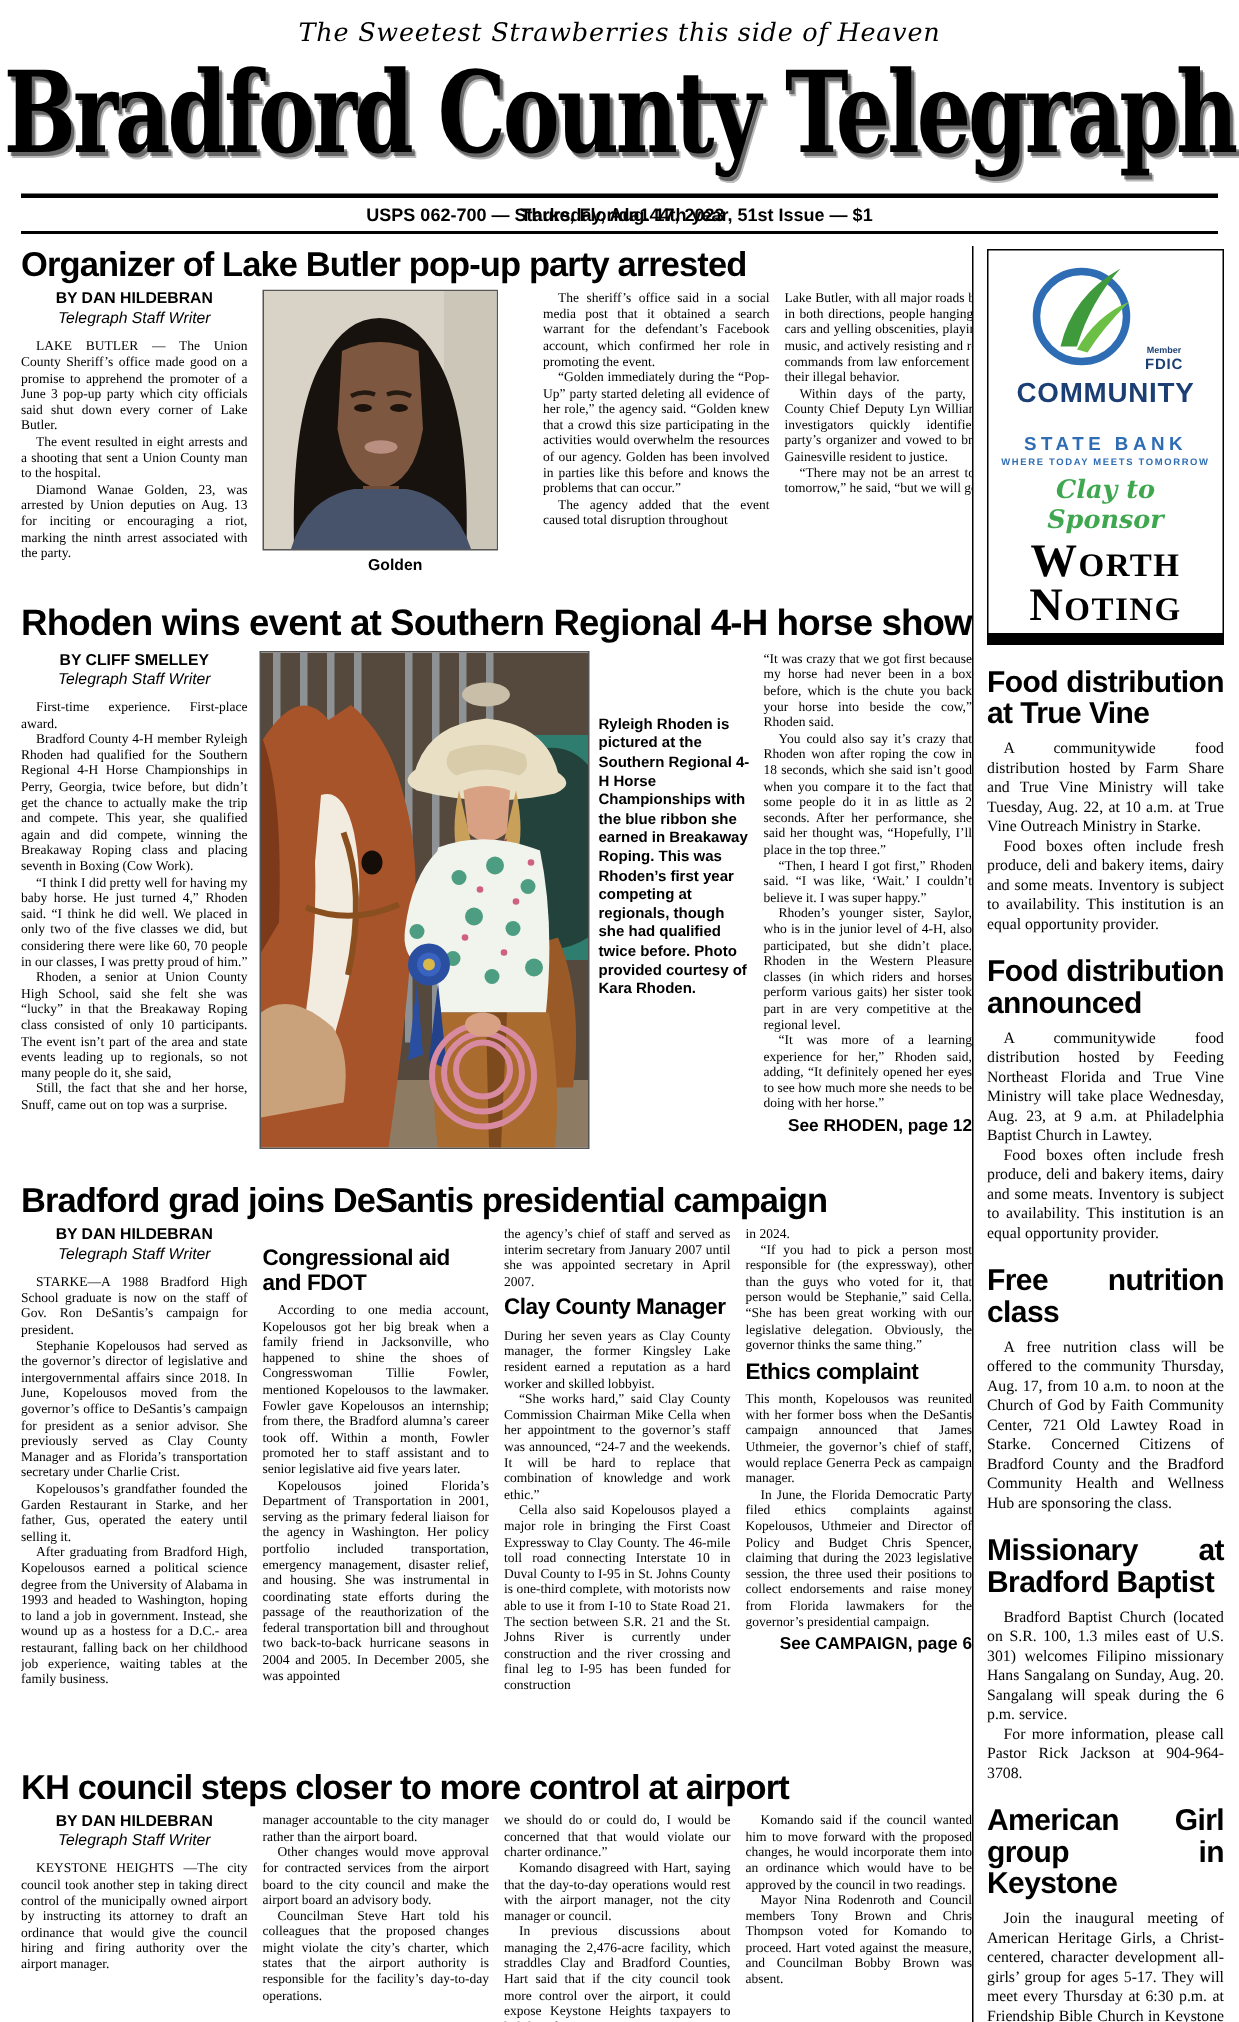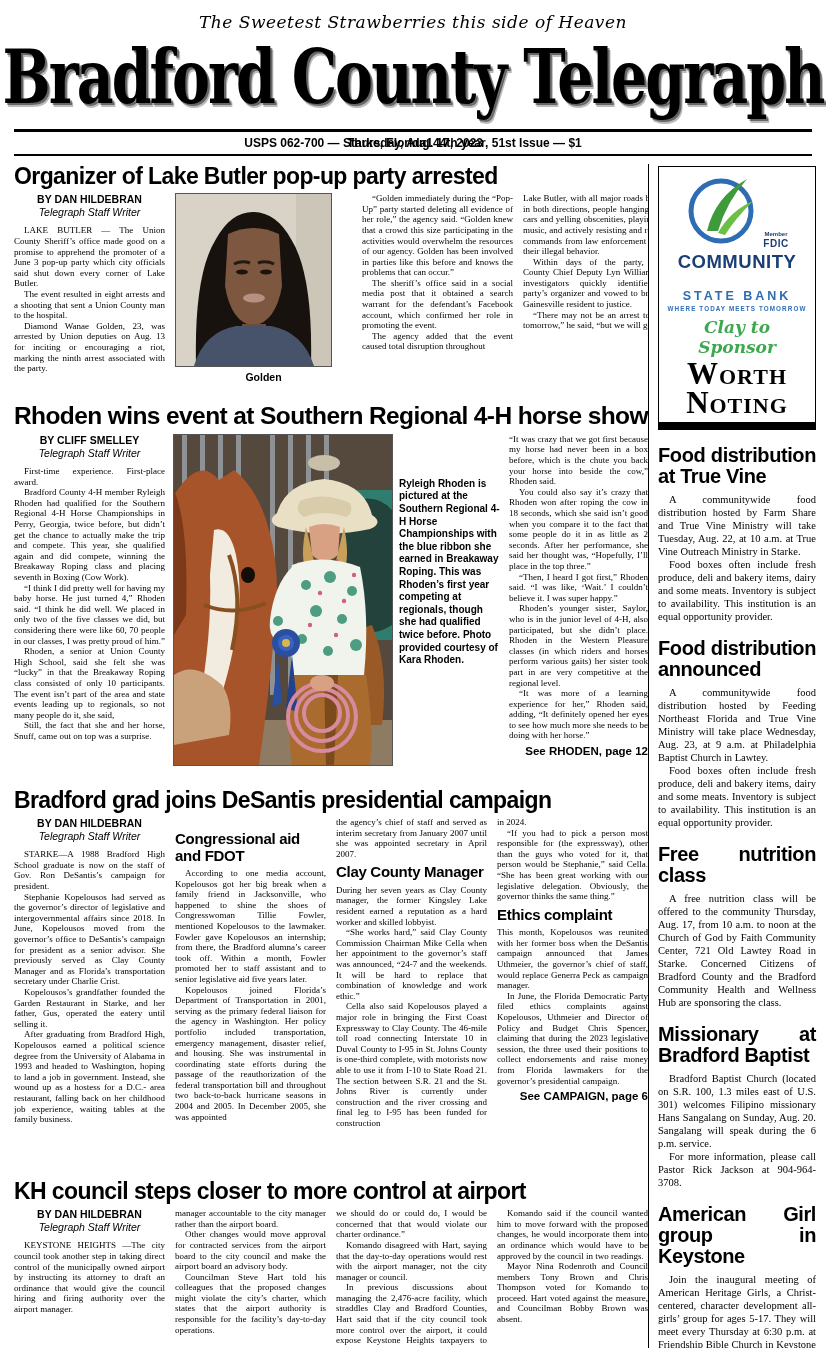--- a/index.html
+++ b/index.html
@@ -121,22 +121,22 @@
             <ellipse cx="78" cy="104" rx="11" ry="4.5" fill="#b98f82"></ellipse>
             <path d="M66 130 h24 v18 h-24 z" fill="#6f4c38"></path>
             <path d="M18 172 Q28 138 60 132 L95 132 Q127 138 138 172 Z" fill="#47536a"></path>
             <path d="M49 50 Q40 95 52 130 L40 132 Q30 90 44 45 Z" fill="#17120e"></path>
             <path d="M106 50 Q115 95 104 130 L116 132 Q125 90 111 45 Z" fill="#17120e"></path>
           </svg>
           <div class="photo-caption">Golden</div>
         </div>
         <div class="col">
           <div>
+              <p>The sheriff’s office said in a social media post that it obtained a search warrant for the defendant’s Facebook account, which confirmed her role in promoting the event.</p>
               <p>“Golden immediately during the “Pop-Up” party started deleting all evidence of her role,” the agency said. “Golden knew that a crowd this size participating in the activities would overwhelm the resources of our agency. Golden has been involved in parties like this before and knows the problems that can occur.”</p>
-              <p>The sheriff’s office said in a social media post that it obtained a search warrant for the defendant’s Facebook account, which confirmed her role in promoting the event.</p>
               <p>The agency added that the event caused total disruption throughout</p>
             </div>
         </div>
         <div class="col continues">
           <div class="continues">
               <p>Lake Butler, with all major roads blocked in both directions, people hanging out of cars and yelling obscenities, playing loud music, and actively resisting and refusing commands from law enforcement to stop their illegal behavior.</p>
               <p>Within days of the party, Union County Chief Deputy Lyn Williams said investigators quickly identified the party’s organizer and vowed to bring the Gainesville resident to justice.</p>
               <p>“There may not be an arrest today or tomorrow,” he said, “but we will get her.”</p>
             </div>
         </div>

